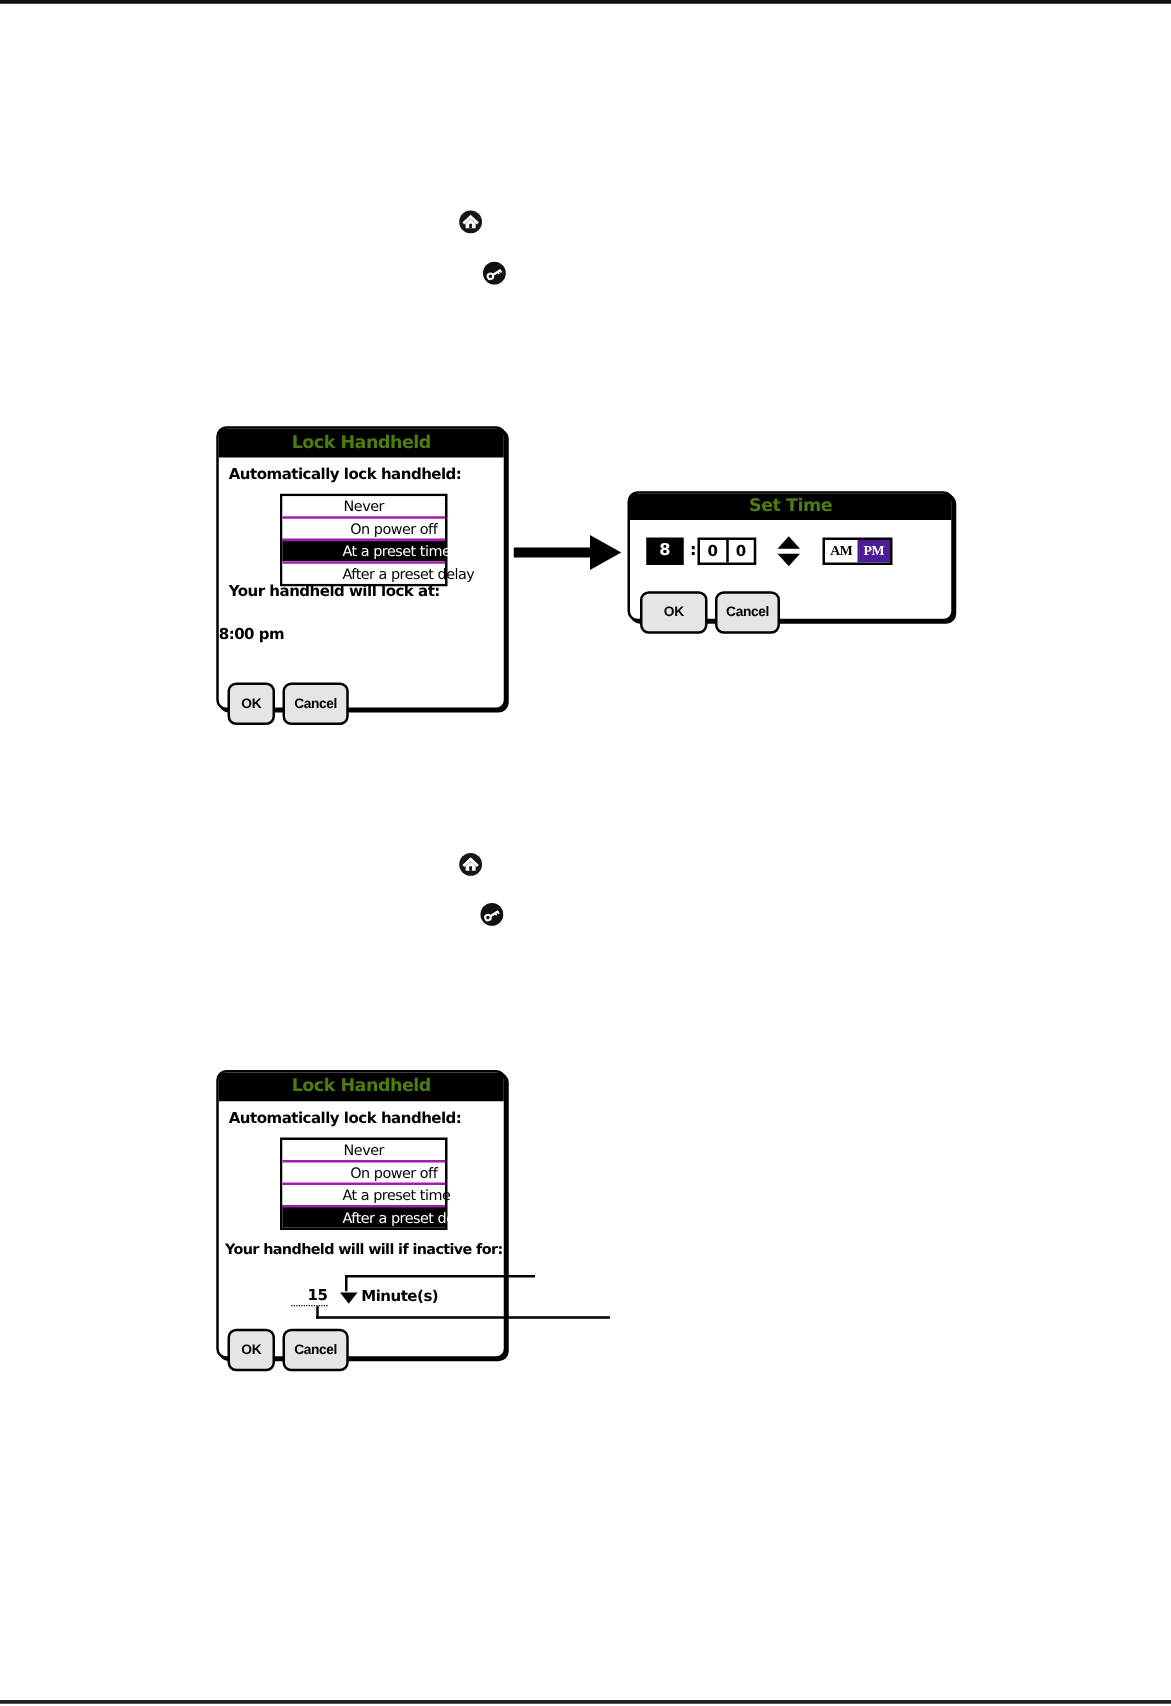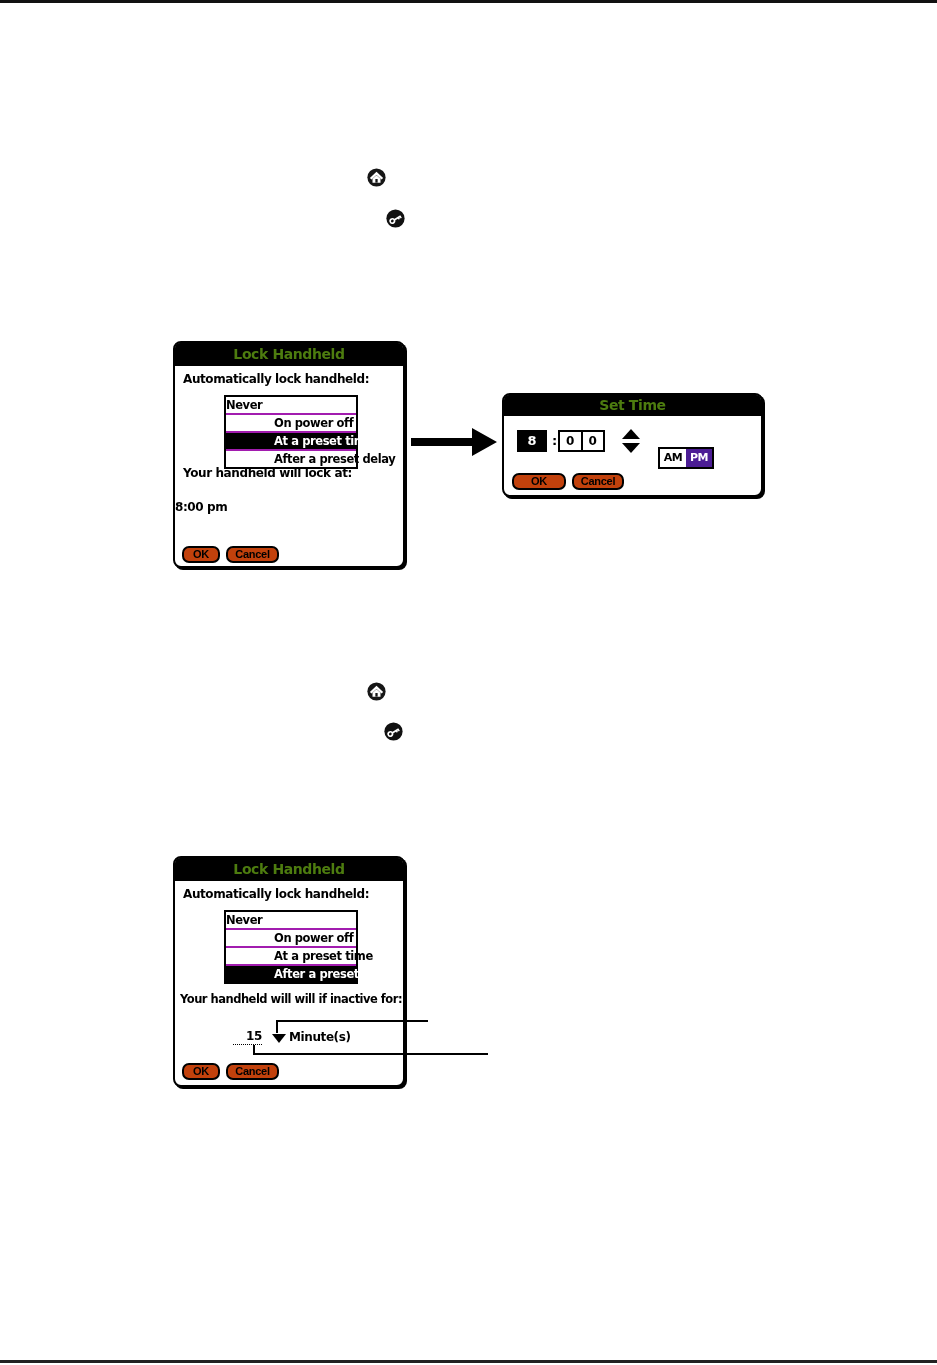--- a/index.html
+++ b/index.html
@@ -25,28 +25,28 @@
     font-weight:700;font-size:14px;letter-spacing:-0.4px;
   }
   .body-text{
     position:absolute;font-weight:700;font-size:12px;letter-spacing:-0.4px;white-space:nowrap;
   }
   .body-text.tight{font-size:11.5px;letter-spacing:-0.5px;}
   .palm-list{
     position:absolute;border:2px solid #000;background:#fff;box-sizing:border-box;
   }
   .palm-list .row{
-    height:16px;line-height:16px;text-align:left;font-weight:700;font-size:11.5px;
+    height:16px;line-height:16px;text-align:center;font-weight:400;font-size:11.5px;
     letter-spacing:-0.4px;white-space:nowrap;background:#fff;
   }
   .palm-list .row + .row{border-top:2px solid #a21caf;height:16px;padding-left:48px;}
   .palm-list .row.selected{background:#000;color:#fff;}
   .palm-btn{
-    position:absolute;height:17px;line-height:13px;box-sizing:border-box;border:2px solid #000;
-    border-radius:7px;background:#c2410c;text-align:center;font-weight:700;font-size:11px;
+    position:absolute;height:34px;line-height:13px;box-sizing:border-box;border:2px solid #000;
+    border-radius:7px;background:#e5e5e5;text-align:center;font-weight:700;font-size:11px;
     letter-spacing:-0.3px;padding:0;
   }
   .centered{left:0;right:0;text-align:left;white-space:nowrap;}
 
   
   .hour-box{
     position:absolute;width:30px;height:22px;background:#000;color:#fff;text-align:center;
     line-height:22px;font-weight:700;font-size:13px;
   }
   .colon{position:absolute;font-weight:700;font-size:13px;line-height:22px;}
@@ -134,21 +134,21 @@
     <div class="hour-box" style="left:13px;top:35px;">8</div>
     <div class="colon" style="left:48px;top:35px;">:</div>
     <div class="minute-box" style="left:54px;top:35px;">
       <div class="minute-cell">0</div>
       <div class="minute-cell">0</div>
     </div>
     <div class="spin" style="left:117px;top:34px;">
       <div class="tri-up"></div>
       <div class="tri-down"></div>
     </div>
-    <div class="meridiem" style="left:154px;top:52px;">
+    <div class="meridiem" style="left:154px;top:35px;font-family:Liberation Serif, serif;">
       <div class="cell">AM</div>
       <div class="cell selected">PM</div>
     </div>
     <button class="palm-btn" style="left:8px;top:78px;width:54px;">OK</button>
     <button class="palm-btn" style="left:68px;top:78px;width:52px;">Cancel</button>
   </div>
 
   <span class="mini-icon" style="left:367px;top:682px;">
     <svg width="19" height="19" viewBox="0 0 20 20">
       <circle cx="10" cy="10" r="9.6" fill="#161616"></circle>

